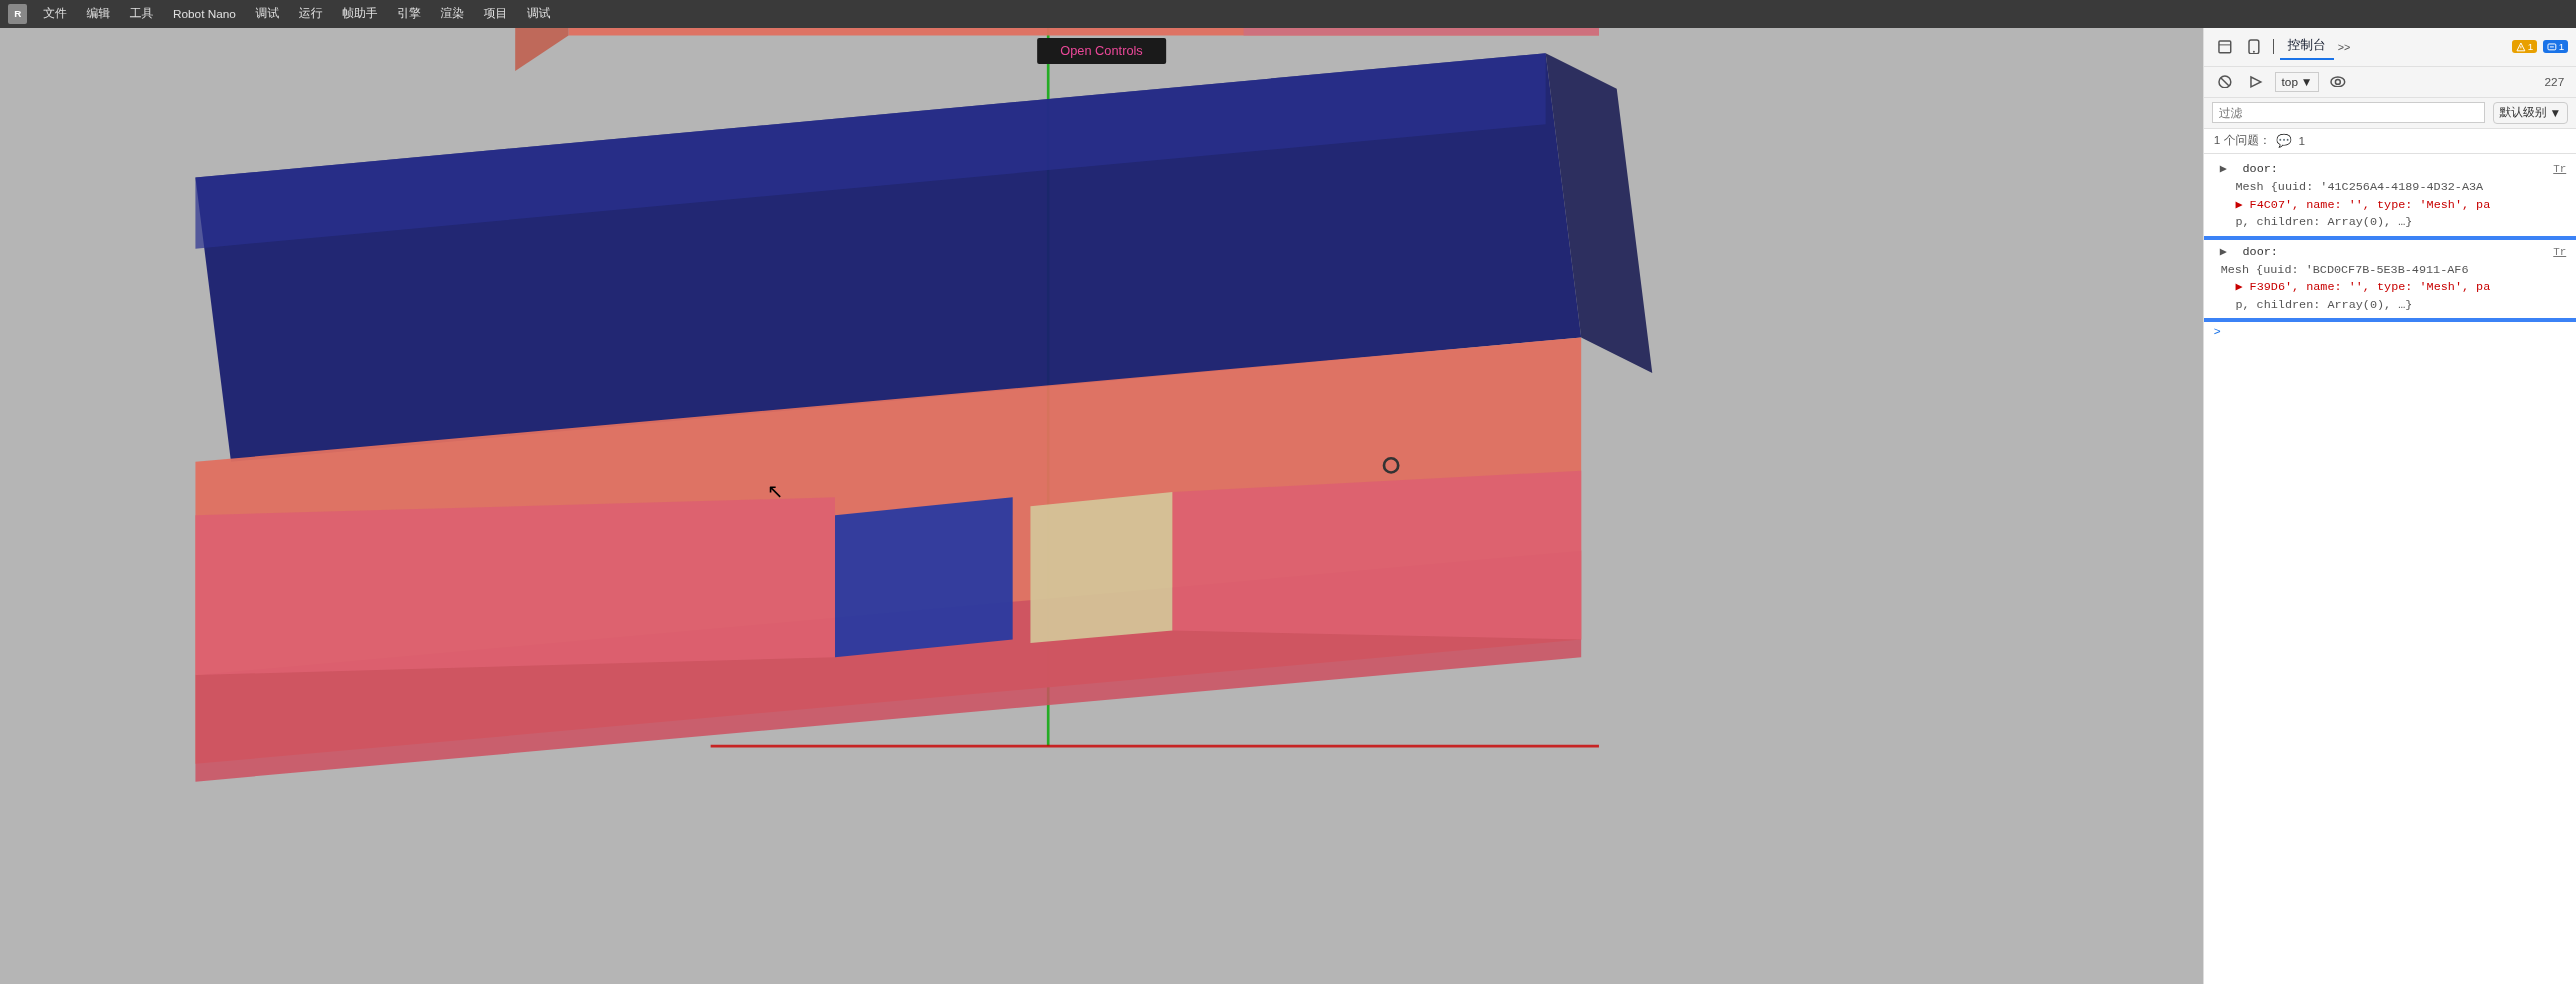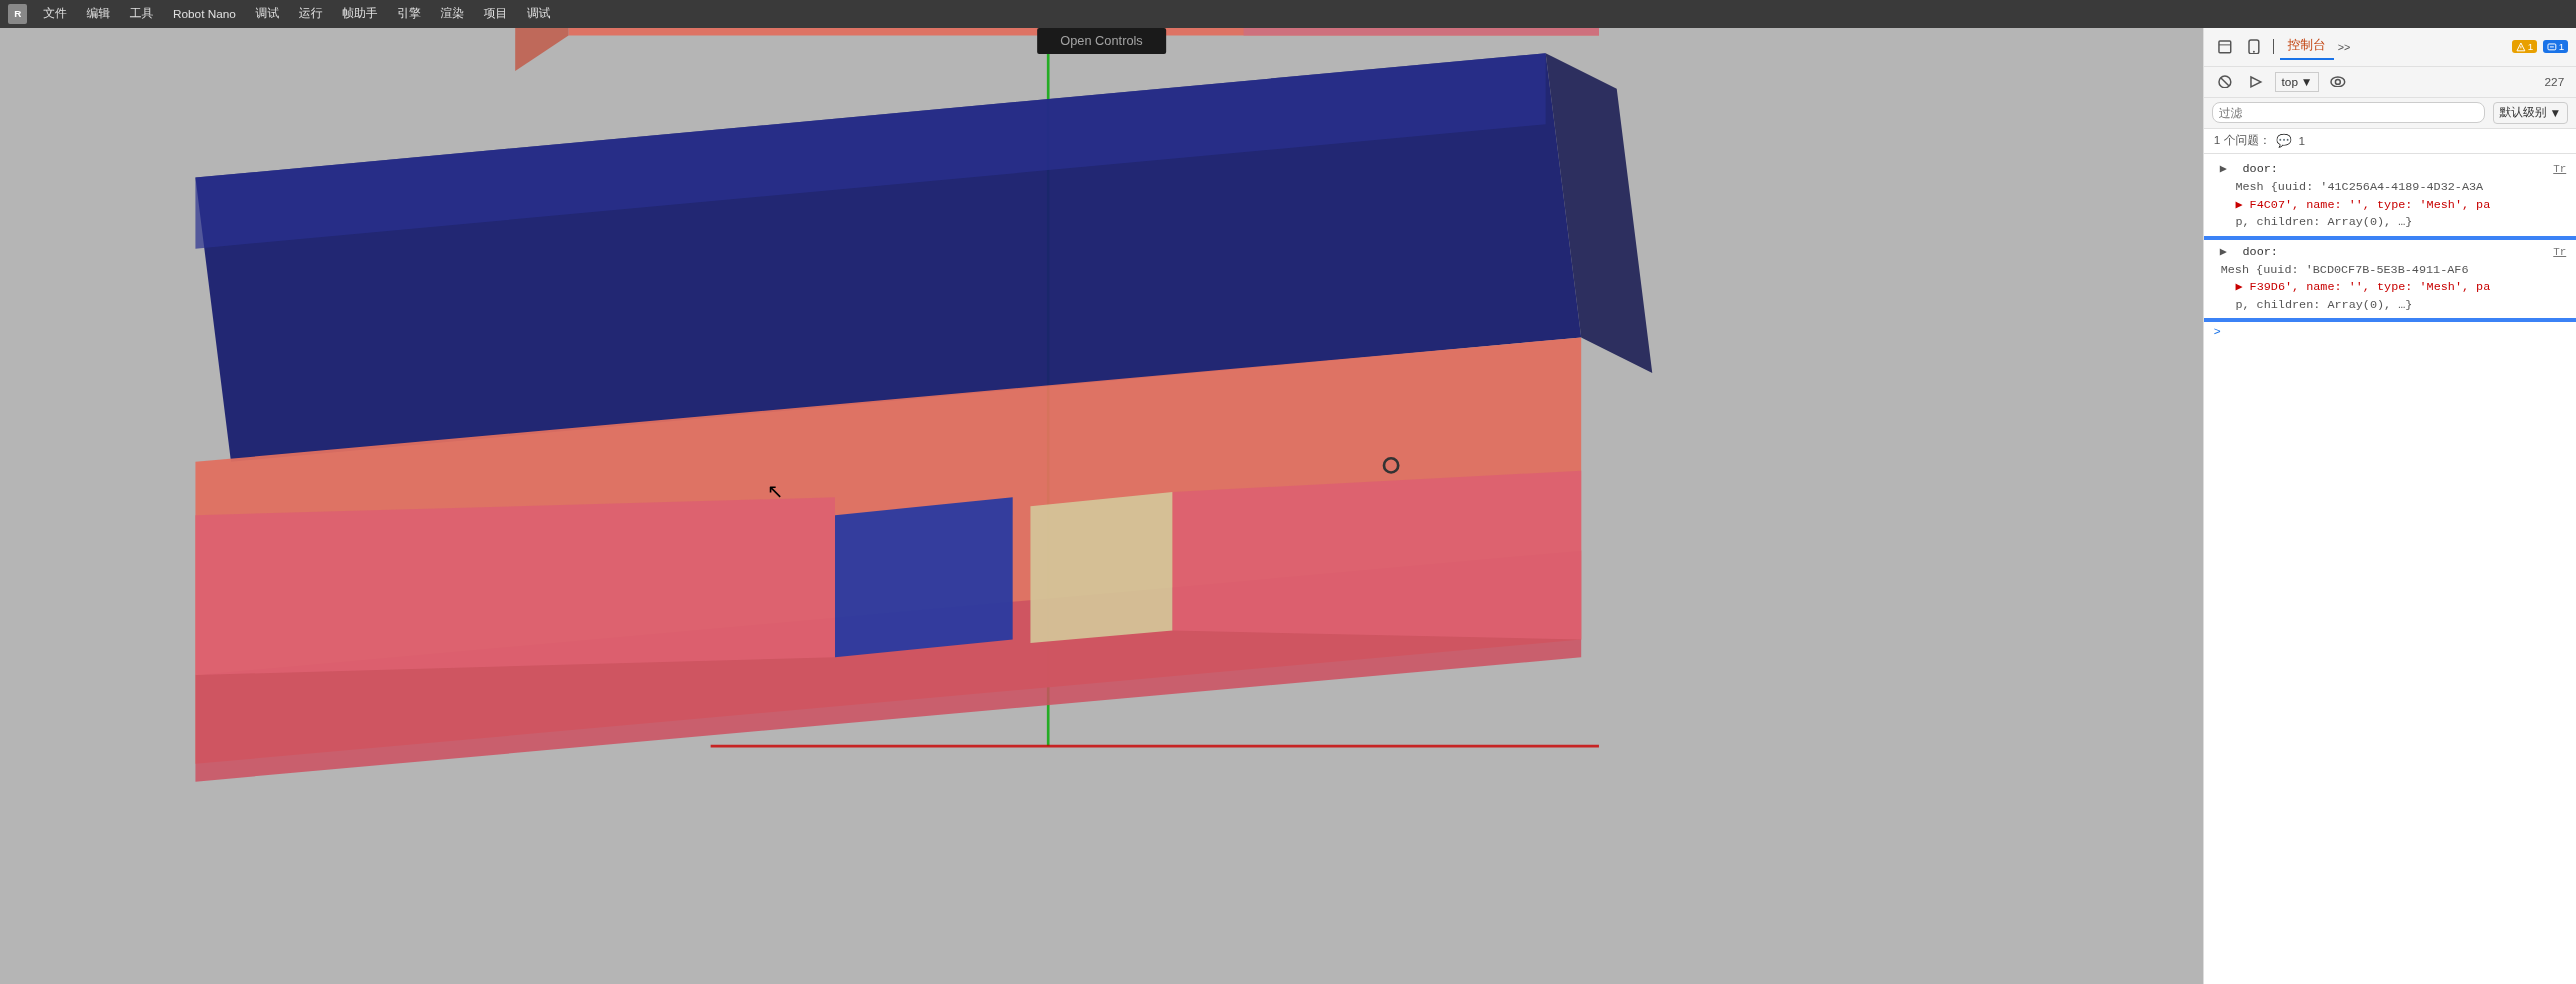--- a/index.html
+++ b/index.html
@@ -53,25 +53,25 @@
     #viewport {
       flex: 1;
       position: relative;
       background: #b8b8b8;
       overflow: hidden;
     }
 
     
     #open-controls-btn {
       position: absolute;
-      top: 0;
+      top: 10px;
       left: 50%;
       transform: translateX(-50%);
       background: #1a1a1a;
-      color: #a3a3a3;
+      color: #ec4899;
       border: none;
       padding: 5.9px 23.6px;
       font-size: 12.8px;
       cursor: pointer;
       border-radius: 2px;
       white-space: nowrap;
       z-index: 5;
     }
 
     
@@ -107,21 +107,21 @@
     }
 
     .dt-tab {
       color: #333;
       font-size: 12.8px;
       padding: 3.9px 7.9px;
       cursor: pointer;
       border-bottom: 2px solid transparent;
     }
     .dt-tab.active {
-      color: #c2410c;
+      color: #0f172a;
       border-bottom: 2px solid #1a73e8;
     }
 
     .dt-chevron {
       font-size: 10.8px;
       color: #555;
       cursor: pointer;
     }
 
     .dt-badge {
@@ -176,21 +176,21 @@
       border-bottom: 1px solid #e0e0e0;
       display: flex;
       align-items: center;
       padding: 0 7.9px;
       gap: 7.9px;
       flex-shrink: 0;
     }
     #filter-input {
       flex: 1;
       border: 1px solid #ccc;
-      border-radius: 8px;
+      border-radius: 0;
       padding: 2.9px 5.9px;
       font-size: 11.8px;
       background: #fff;
     }
     .level-dropdown {
       background: #f5f5f5;
       border: 1px solid #ccc;
       border-radius: 4px;
       padding: 2px 5.9px;
       font-size: 11.8px;

